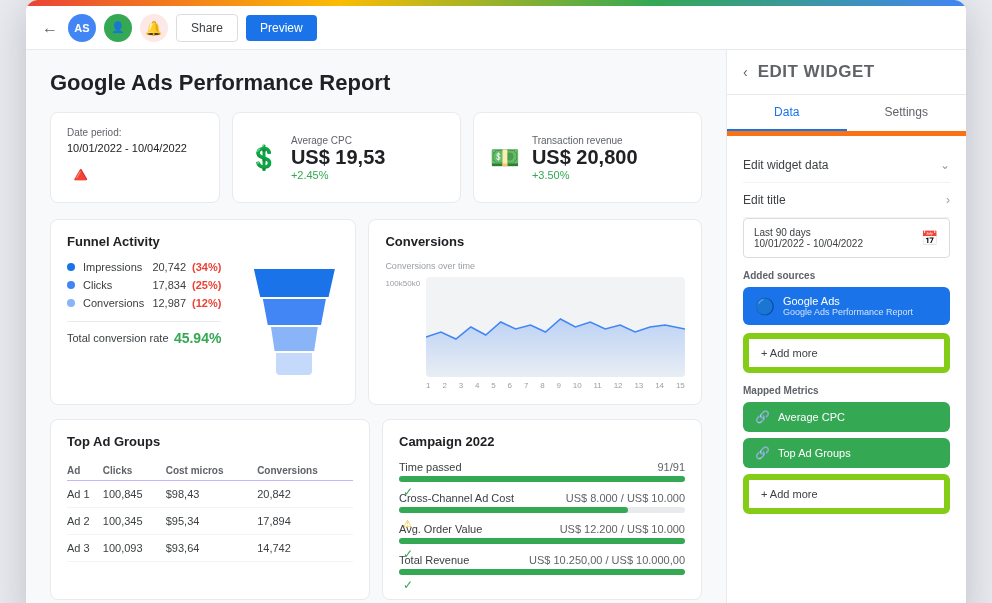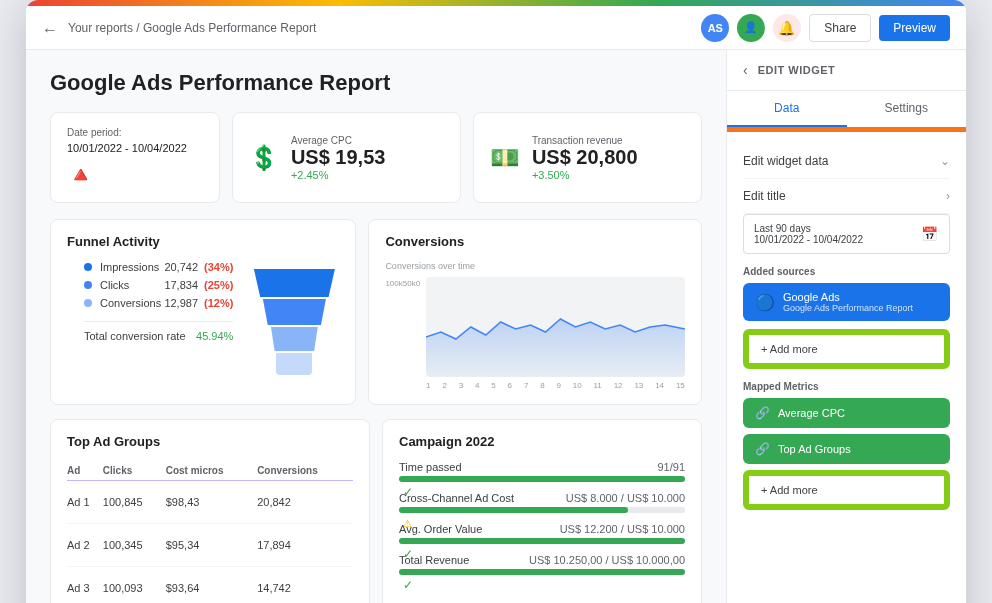--- a/index.html
+++ b/index.html
@@ -178,21 +178,21 @@
     .funnel-pct { color: #ea4335; font-weight: 600; }
     .conversion-rate-row {
       display: flex;
       align-items: center;
       border-top: 1px solid #e8eaed;
       padding-top: 8px;
       margin-top: 4px;
       font-size: 11px;
     }
     .cr-label { flex: 1; color: #3c4043; font-weight: 500; }
-    .cr-value { color: #34a853; font-weight: 400; font-size: 11px; }
+    .cr-value { color: #34a853; font-weight: 700; font-size: 14px; }
     .chart-label { font-size: 9px; color: #9aa0a6; margin-bottom: 6px; }
     .chart-area {
       height: 100px;
       background: #f1f3f4;
       border-radius: 4px;
       position: relative;
       overflow: hidden;
     }
     .chart-xaxis {
       display: flex;
@@ -211,21 +211,21 @@
     th {
       font-size: 10px;
       color: #5f6368;
       text-align: left;
       padding: 4px 0;
       border-bottom: 1px solid #c4b5fd;
     }
     td {
       font-size: 11px;
       color: #3c4043;
-      padding: 15px 0;
+      padding: 7px 0;
       border-bottom: 1px solid #f1f3f4;
     }
     .campaign-row { margin-bottom: 10px; }
     .campaign-row-label {
       display: flex;
       justify-content: space-between;
       font-size: 11px;
       color: #3c4043;
       margin-bottom: 3px;
     }
@@ -253,21 +253,21 @@
       padding: 12px 16px;
       border-bottom: 1px solid #e8eaed;
     }
     .sidebar-back {
       color: #5f6368;
       font-size: 14px;
       margin-right: 10px;
       cursor: pointer;
     }
     .sidebar-title {
-      font-size: 11px;
+      font-size: 17px;
       font-weight: 600;
       color: #5f6368;
       letter-spacing: 0.5px;
       text-transform: uppercase;
     }
     .sidebar-tabs {
       display: flex;
       border-bottom: 5px solid #f97316;
     }
     .sidebar-tab {
@@ -342,37 +342,36 @@
       align-items: center;
       gap: 8px;
       background: #34a853;
       border-radius: 6px;
       padding: 8px 12px;
       margin-bottom: 6px;
       cursor: pointer;
     }
     .metric-btn-icon { font-size: 12px; color: #fff; }
     .metric-btn-label { font-size: 11px; color: #fff; font-weight: 500; }
-    .funnel-wrap { display: flex; gap: 16px; align-items: flex-start; margin-left: 17px; }
+    .funnel-wrap { display: flex; gap: 28px; align-items: flex-start; }
     .funnel-left { flex: 1; }
     .funnel-right {
       display: flex;
       flex-direction: column;
       align-items: center;
       padding-top: 8px;
     }
   </style>
 </head>
 <body>
 
 <div class="window">
   <div class="title-bar"></div>
   <div class="top-nav">
     <span class="back-btn">←</span>
-    <span class="breadcrumb">Your reports / Google Ads Performance Report</span>
     <div class="nav-actions">
       <div class="avatar">AS</div>
       <div class="avatar green">👤</div>
       <div class="notif-btn">🔔</div>
       <button class="btn-share">Share</button>
       <button class="btn-preview">Preview</button>
     </div>
   </div>
 
   <div class="main-layout">

